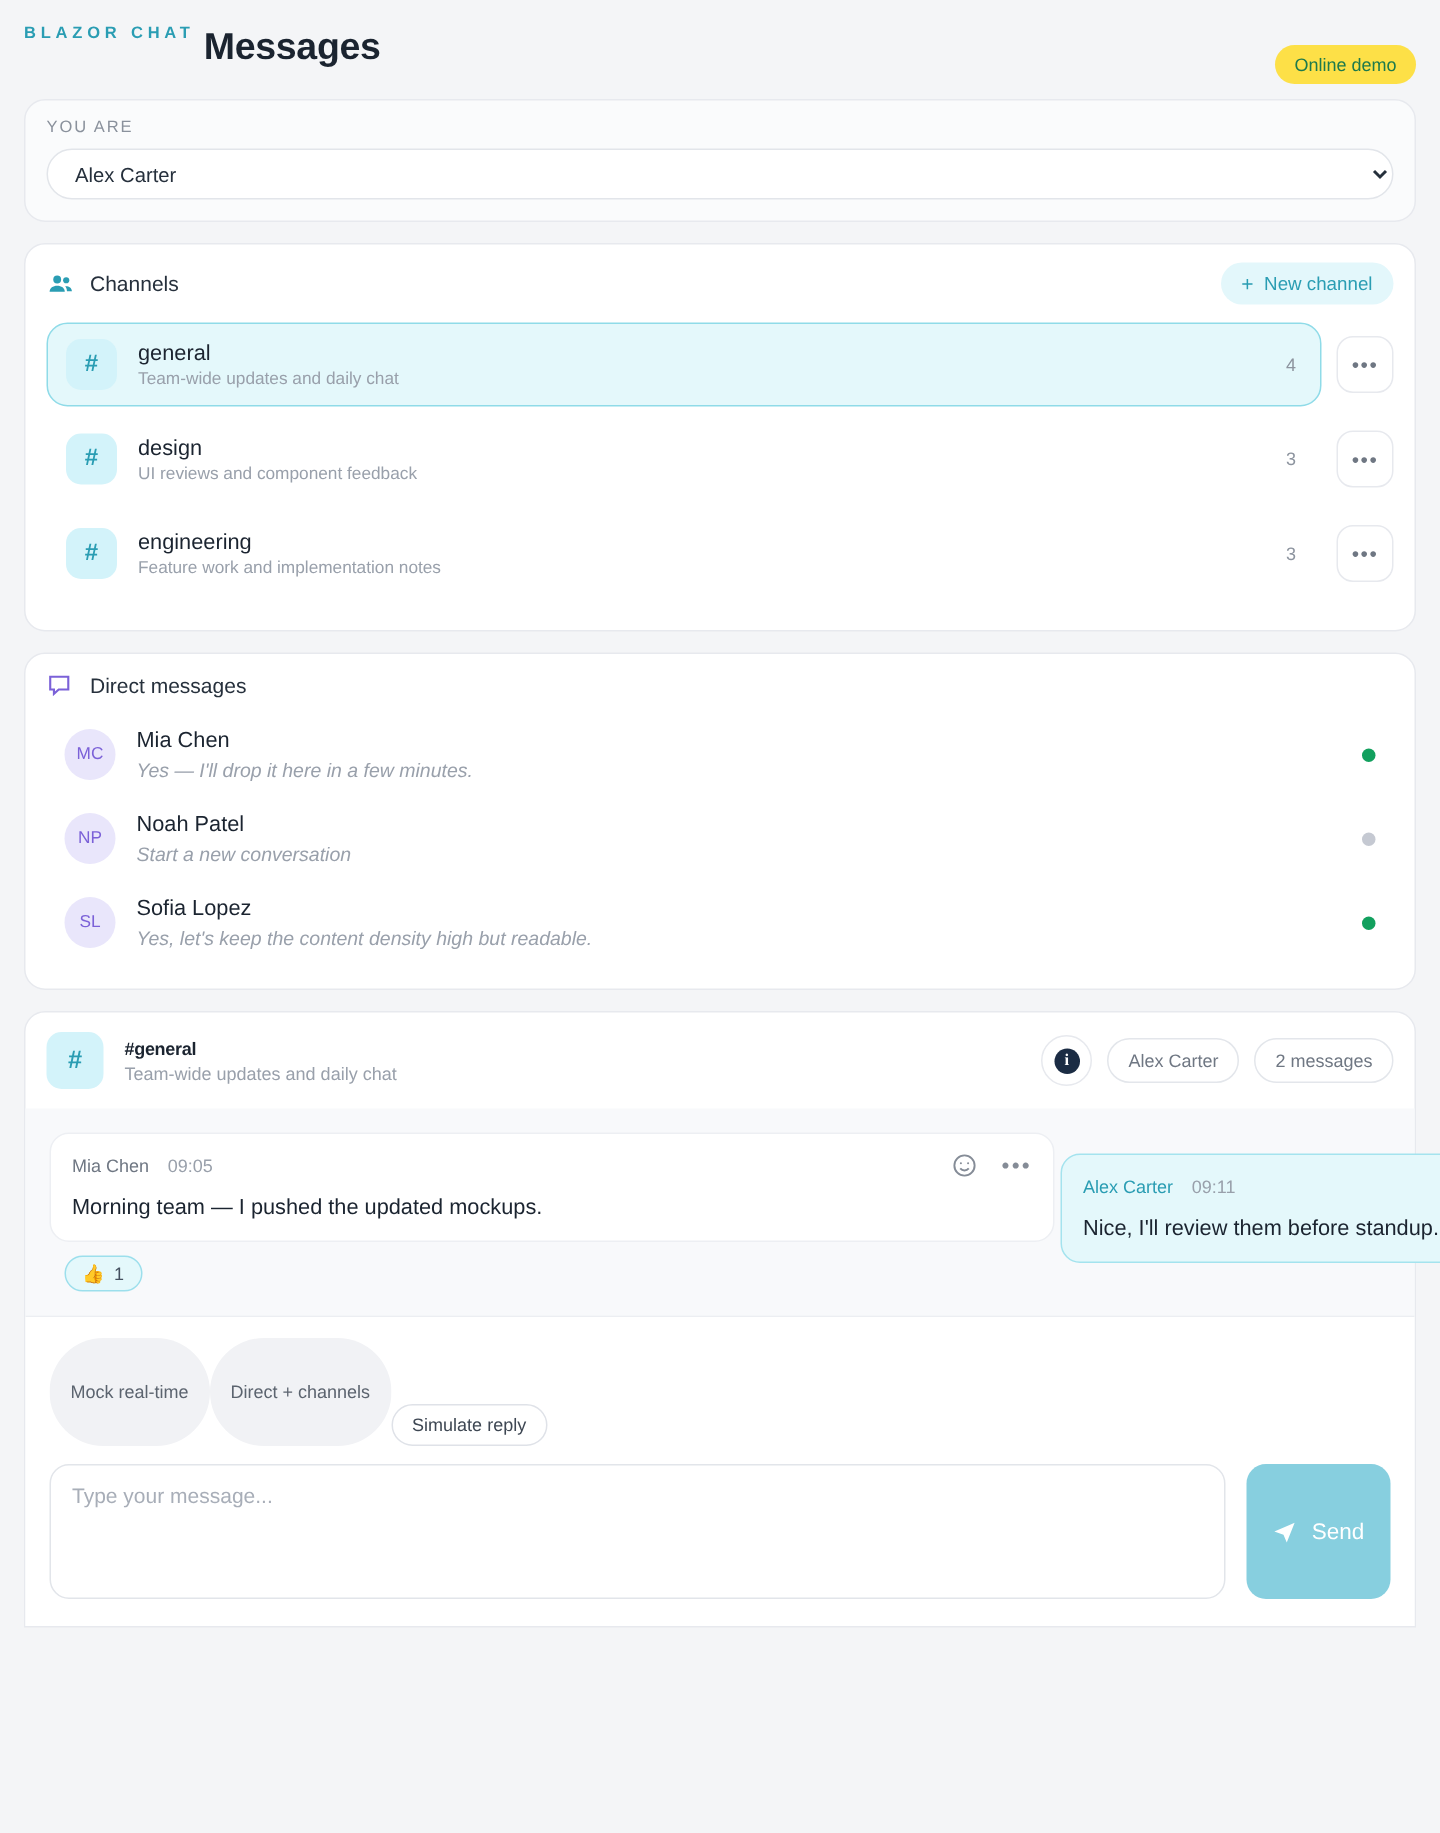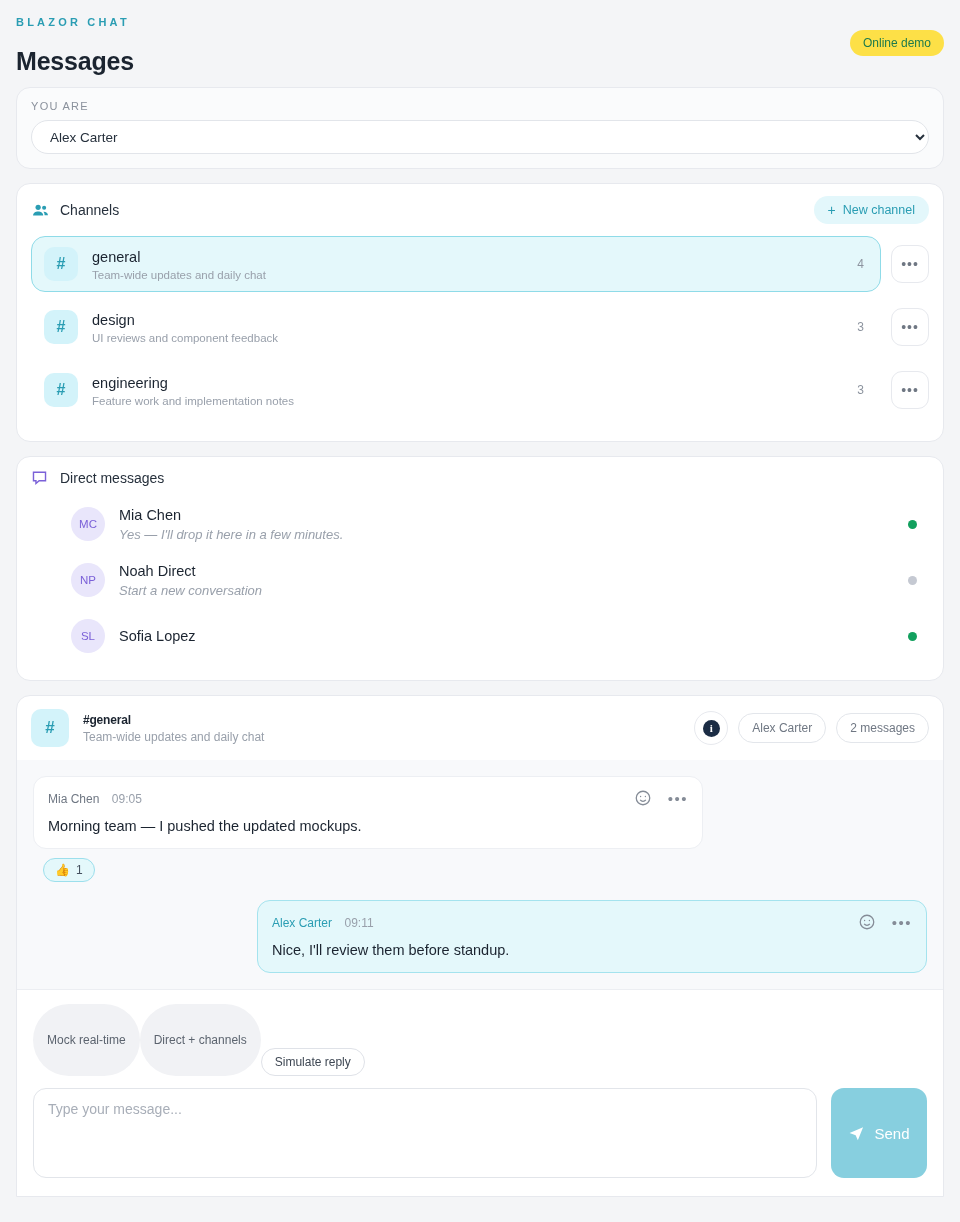--- a/index.html
+++ b/index.html
@@ -21,21 +21,21 @@
     position: relative;
   }
 
   
   .app-header {
     padding: 16px 16px 10px 16px;
     display: flex;
     align-items: flex-start;
     justify-content: space-between;
   }
-  .brand-block { display: flex; flex-direction: column; gap: 18px; }
+  .brand-block { display: flex; flex-direction: row; gap: 6px; }
   .eyebrow {
     font-size: 11px;
     letter-spacing: 3.2px;
     color: #2a9db3;
     font-weight: 700;
     text-transform: uppercase;
   }
   .page-title {
     font-size: 25px;
     font-weight: 700;
@@ -169,21 +169,20 @@
     min-height: 56px;
   }
   .avatar {
     width: 34px; height: 34px;
     border-radius: 50%;
     background: #e9e6fb;
     color: #7b61d8;
     font-size: 11.5px;
     display: flex; align-items: center; justify-content: center;
     flex: 0 0 auto;
-    margin-left: 28px;
   }
   .dm-text { flex: 1; min-width: 0; }
   .dm-name { font-size: 14.5px; color: #1b2430; line-height: 1.3; }
   .dm-preview { font-size: 13px; color: #99a0ab; margin-top: 2px; font-style: italic; }
   .status-dot { width: 9px; height: 9px; border-radius: 50%; flex: 0 0 auto; }
   .status-online { background: #12a05e; }
   .status-offline { background: #c5c9d2; }
 
   
   .convo-head {
@@ -221,21 +220,21 @@
     white-space: nowrap;
     cursor: pointer;
     font-family: "Liberation Sans", sans-serif;
   }
 
   
   .messages {
     background: #f8f9fb;
     padding: 16px;
     display: flex;
-    flex-direction: column;
+    flex-direction: row;
     gap: 4px;
   }
   .msg-line { display: flex; flex-direction: column; }
   .msg-line.own { align-items: flex-end; }
   .bubble {
     background: #ffffff;
     border: 1px solid #edeff3;
     border-radius: 13px;
     padding: 12px 14px 14px 14px;
     width: 670px;
@@ -414,30 +413,31 @@
       <div class="dm-text">
         <div class="dm-name">Mia Chen</div>
         <div class="dm-preview">Yes — I'll drop it here in a few minutes.</div>
       </div>
       <span class="status-dot status-online"></span>
     </div>
 
     <div class="dm-row">
       <div class="avatar">NP</div>
       <div class="dm-text">
-        <div class="dm-name">Noah Direct</div>
+        <div class="dm-name">Noah Patel</div>
         <div class="dm-preview">Start a new conversation</div>
       </div>
       <span class="status-dot status-offline"></span>
     </div>
 
     <div class="dm-row">
       <div class="avatar">SL</div>
       <div class="dm-text">
         <div class="dm-name">Sofia Lopez</div>
+        <div class="dm-preview">Yes, let's keep the content density high but readable.</div>
       </div>
       <span class="status-dot status-online"></span>
     </div>
   </div>
 
   <div class="card" style="margin-bottom:0;border-bottom-left-radius:0;border-bottom-right-radius:0;">
     <div class="convo-head">
       <div class="hash-tile" style="width:38px;height:38px;font-size:17px;">#</div>
       <div class="convo-meta">
         <div class="convo-title">#general</div>

